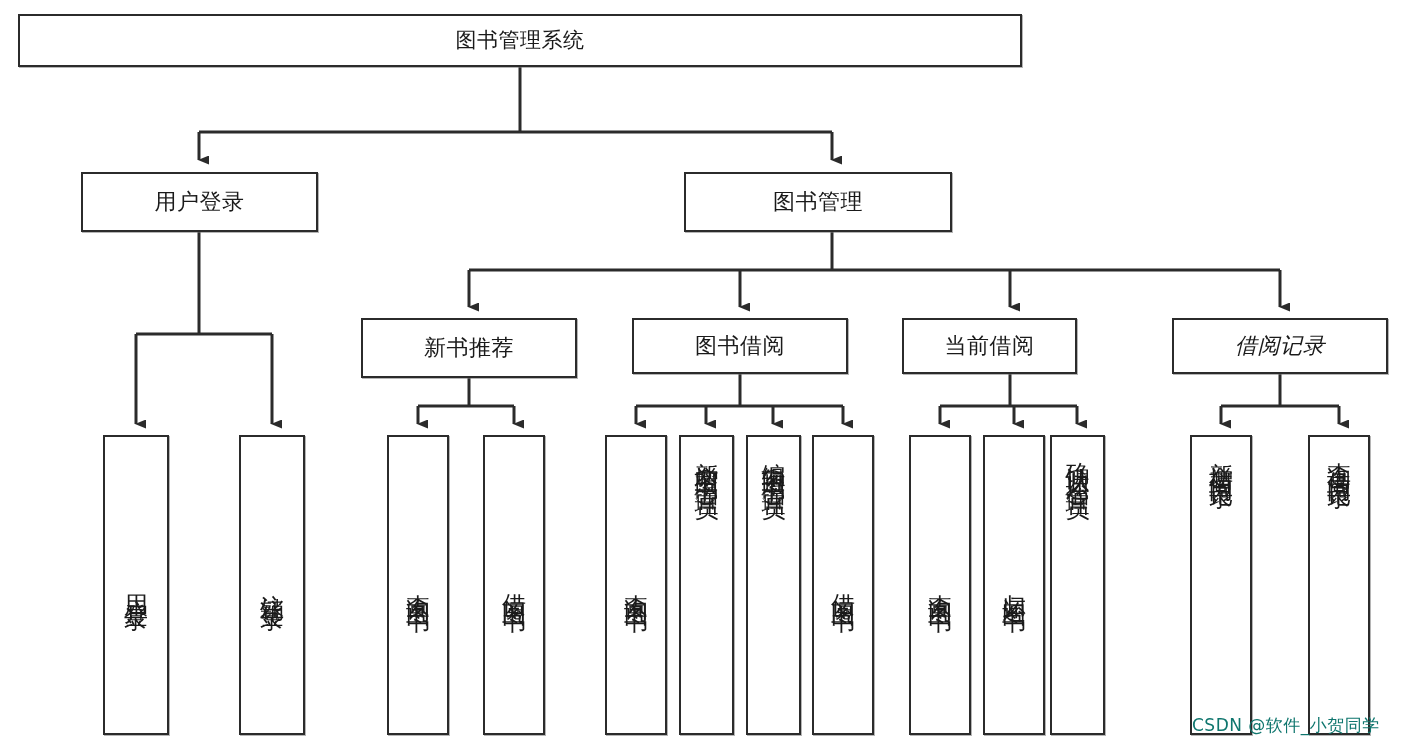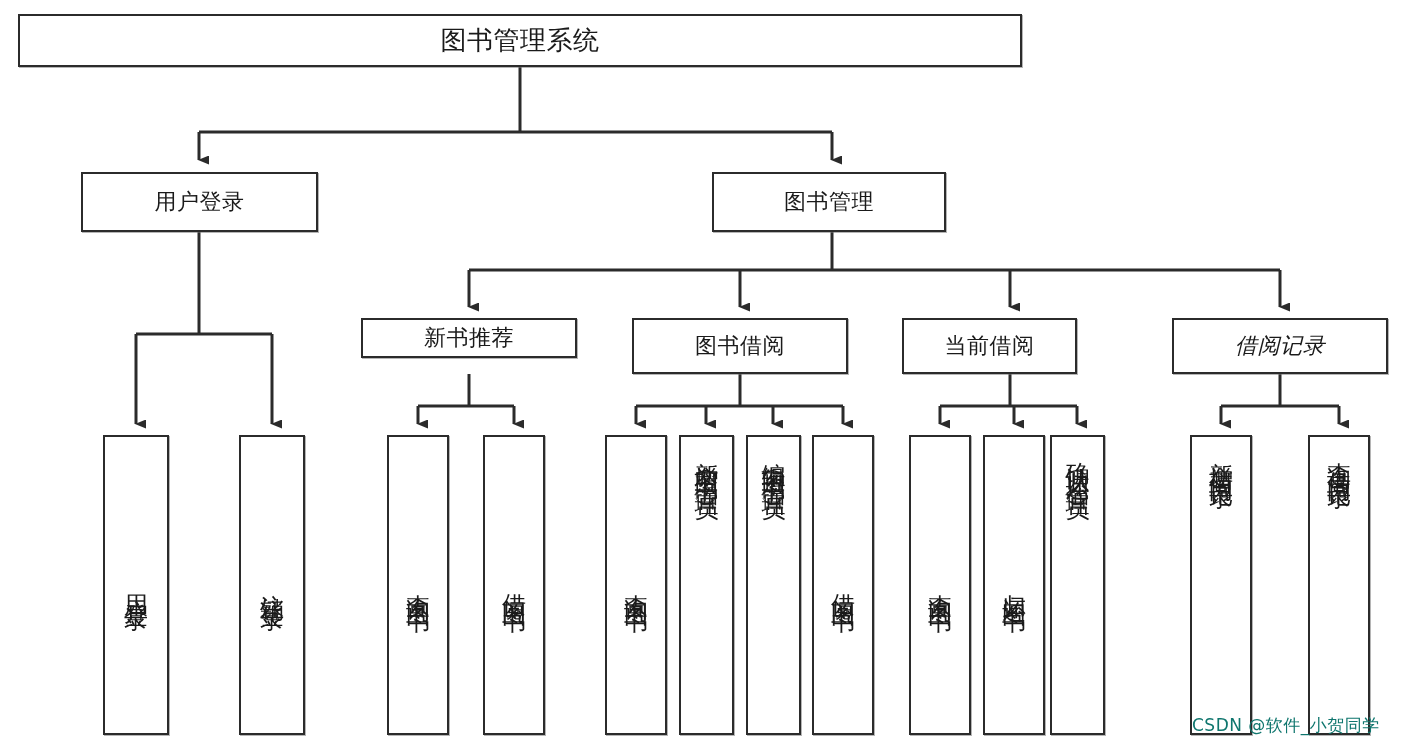--- a/index.html
+++ b/index.html
@@ -42,21 +42,21 @@
     display: block;
     line-height: 1.18;
     letter-spacing: 0.5px;
   }
   
   .node.horiz .node-label {
     writing-mode: horizontal-tb;
     font-size: 22px;
   }
   .node.root .node-label {
-    font-size: 26px;
+    font-size: 21px;
   }
   
   .node.vert {
     align-items: flex-start;
     padding-top: 6px;
   }
   .node.vert .node-label {
     writing-mode: vertical-rl;
     text-orientation: upright;
     font-size: 24px;
@@ -133,25 +133,25 @@
     </g>
   </svg>
 
   <div class="node horiz root" style="left: 18px; top: 14px; width: 1004px; height: 53px;">
     <span class="node-label">图书管理系统</span>
   </div>
 
   <div class="node horiz" style="left: 81px; top: 172px; width: 237px; height: 60px;">
     <span class="node-label">用户登录</span>
   </div>
-  <div class="node horiz" style="left: 712px; top: 172px; width: 234px; height: 60px;">
+  <div class="node horiz" style="left: 684px; top: 172px; width: 268px; height: 60px;">
     <span class="node-label">图书管理</span>
   </div>
 
-  <div class="node horiz" style="left: 361px; top: 318px; width: 216px; height: 40px; align-items: center;">
+  <div class="node horiz" style="left: 361px; top: 318px; width: 216px; height: 60px; align-items: center;">
     <span class="node-label">新书推荐</span>
   </div>
   <div class="node horiz" style="left: 632px; top: 318px; width: 216px; height: 56px;">
     <span class="node-label">图书借阅</span>
   </div>
   <div class="node horiz" style="left: 902px; top: 318px; width: 175px; height: 56px;">
     <span class="node-label">当前借阅</span>
   </div>
   <div class="node horiz" style="left: 1172px; top: 318px; width: 216px; height: 56px; font-style: italic;">
     <span class="node-label">借阅记录</span>

